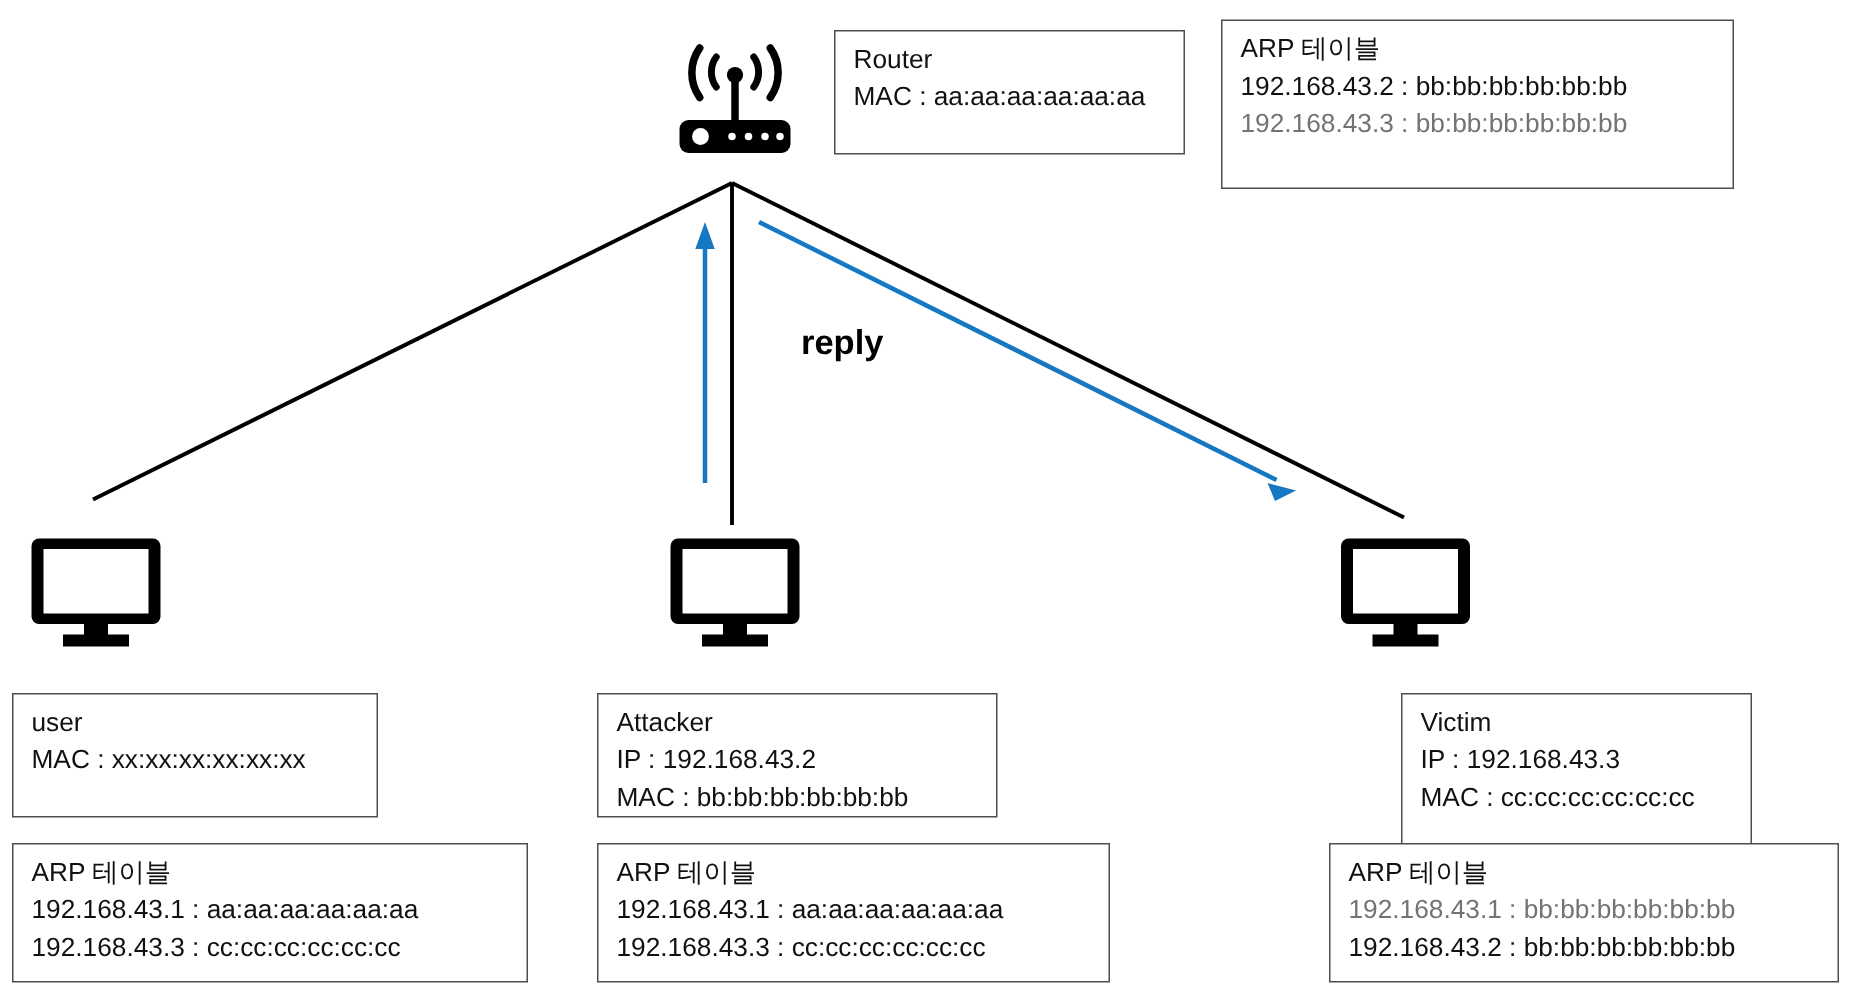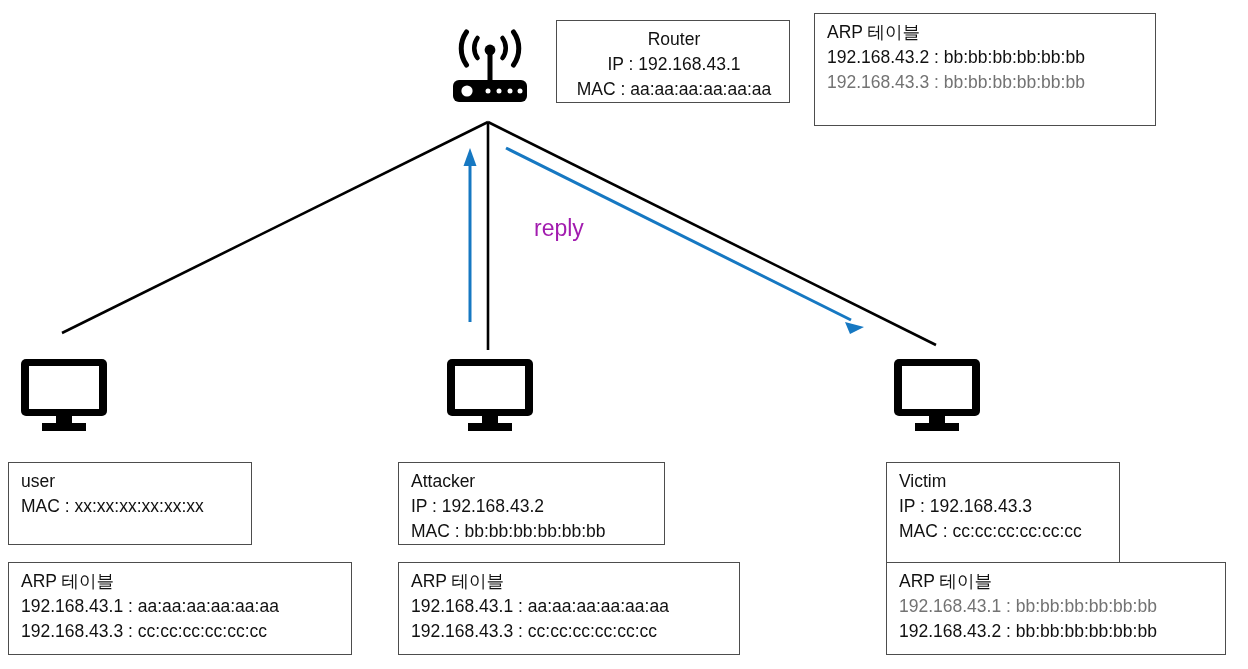--- a/index.html
+++ b/index.html
@@ -24,23 +24,24 @@
 
   
   #wires{position:absolute;left:0;top:0;width:1248px;height:669px;}
 
   
   .router-icon{position:absolute;}
   
   .monitor{position:absolute;}
 
   .reply-label{
-    position:absolute;font-size:23px;color:#a21caf;
+    position:absolute;font-size:23px;color:#000000;
     font-family:"Liberation Sans","DejaVu Sans",sans-serif;
     white-space:nowrap;
+    font-weight:bold;
   }
 </style>
 </head>
 <body>
 
 <div id="stage">
 
   <svg id="wires" viewBox="0 0 1248 669" xmlns="http://www.w3.org/2000/svg">
 
     <line x1="488" y1="122" x2="62" y2="333" stroke="#000000" stroke-width="2.6"></line>
@@ -93,23 +94,22 @@
 
   <svg class="monitor" style="left:891px;top:357px;" width="92" height="76" viewBox="0 0 92 76" xmlns="http://www.w3.org/2000/svg">
     <rect x="3" y="2" width="86" height="57" rx="5" ry="5" fill="#000000"></rect>
     <rect x="11" y="9" width="70" height="43" fill="#ffffff"></rect>
     <rect x="38" y="58" width="16" height="10" fill="#000000"></rect>
     <rect x="24" y="66" width="44" height="8" fill="#000000"></rect>
   </svg>
 
   <div class="reply-label" style="left:534px;top:215px;">reply</div>
 
-  <div class="box" style="left:556px;top:20px;width:234px;height:83px;text-align:center;">
+  <div class="box" style="left:556px;top:20px;width:234px;height:83px;">
     <span class="ttl">Router</span>
-    <span class="ln">IP : 192.168.43.1</span>
     <span class="ln">MAC :  aa:aa:aa:aa:aa:aa</span>
   </div>
 
   <div class="box" style="left:814px;top:13px;width:342px;height:113px;">
     <span class="ttl">ARP 테이블</span>
     <span class="ln">192.168.43.2 : bb:bb:bb:bb:bb:bb</span>
     <span class="ln red">192.168.43.3 : bb:bb:bb:bb:bb:bb</span>
   </div>
 
   <div class="box" style="left:8px;top:462px;width:244px;height:83px;">
@@ -128,21 +128,21 @@
     <span class="ln">IP : 192.168.43.2</span>
     <span class="ln">MAC : bb:bb:bb:bb:bb:bb</span>
   </div>
 
   <div class="box" style="left:398px;top:562px;width:342px;height:93px;">
     <span class="ttl">ARP 테이블</span>
     <span class="ln">192.168.43.1 : aa:aa:aa:aa:aa:aa</span>
     <span class="ln">192.168.43.3 : cc:cc:cc:cc:cc:cc</span>
   </div>
 
-  <div class="box" style="left:886px;top:462px;width:234px;height:106px;">
+  <div class="box" style="left:934px;top:462px;width:234px;height:106px;">
     <span class="ttl">Victim</span>
     <span class="ln">IP : 192.168.43.3</span>
     <span class="ln">MAC : cc:cc:cc:cc:cc:cc</span>
   </div>
 
   <div class="box" style="left:886px;top:562px;width:340px;height:93px;">
     <span class="ttl">ARP 테이블</span>
     <span class="ln red">192.168.43.1 : bb:bb:bb:bb:bb:bb</span>
     <span class="ln">192.168.43.2 : bb:bb:bb:bb:bb:bb</span>
   </div>

